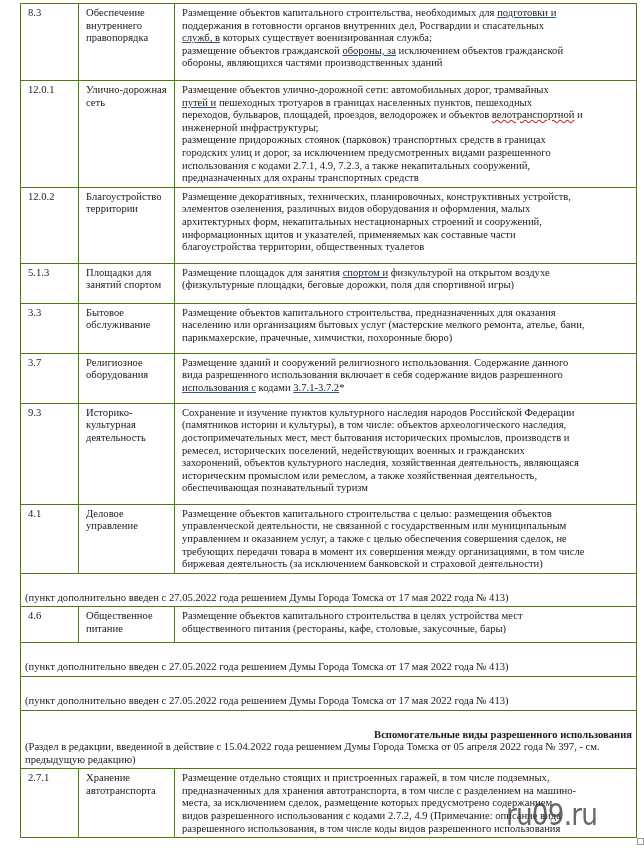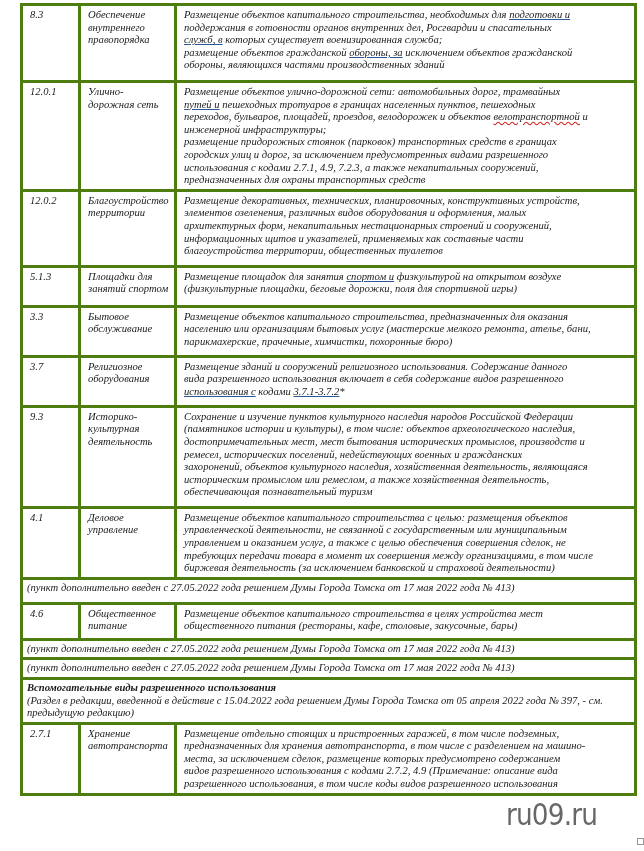--- a/index.html
+++ b/index.html
@@ -1,24 +1,24 @@
 <!DOCTYPE html>
 <html><head>
 <meta charset="utf-8">
 <style>
   html, body { margin: 0; padding: 0; background: #ffffff; }
   body { width: 644px; height: 851px; position: relative; overflow: hidden;
          font-family: "Liberation Serif", "DejaVu Serif", serif; font-size: 10.6px; color: #1a1a1a; line-height: 12.6px; }
   .tbl { position: absolute; left: 20px; top: 3px; width: 617px; border-collapse: collapse; table-layout: fixed; }
-  .tbl td { border: 3px solid #4d7c0f; vertical-align: top; padding: 3px 5px 2px 7px; font-style: italic; }
+  .tbl td { border: 1px solid #4d7c0f; vertical-align: top; padding: 3px 5px 2px 7px; }
   .c1 { width: 58px; }
   .c2 { width: 96px; }
   .c3 { width: auto; }
-  .note td { padding: 2px 4px 2px 4px; }
-  .hdr-title { font-weight: bold; text-align: left; display: block; }
+  .note td { padding: 18px 4px 2px 4px; }
+  .hdr-title { font-weight: bold; text-align: right; display: block; }
   .u-blue { text-decoration: underline; text-decoration-color: #2b5797; color: #1a1a1a; }
   .u-red { text-decoration: underline wavy; text-decoration-color: #d02020; margin-top: 24px; }
   .ln { display: block; }
   .watermark { position: absolute; left: 506px; top: 808px; font-family: "DejaVu Sans", sans-serif;
                font-size: 31px; color: rgba(60,60,60,0.78); letter-spacing: -1px; transform: scaleX(0.85); transform-origin: left; }
   .corner { position: absolute; left: 637px; top: 838px; width: 5px; height: 5px; border: 1px solid #999; }
 </style>
 </head>
 <body>
 

